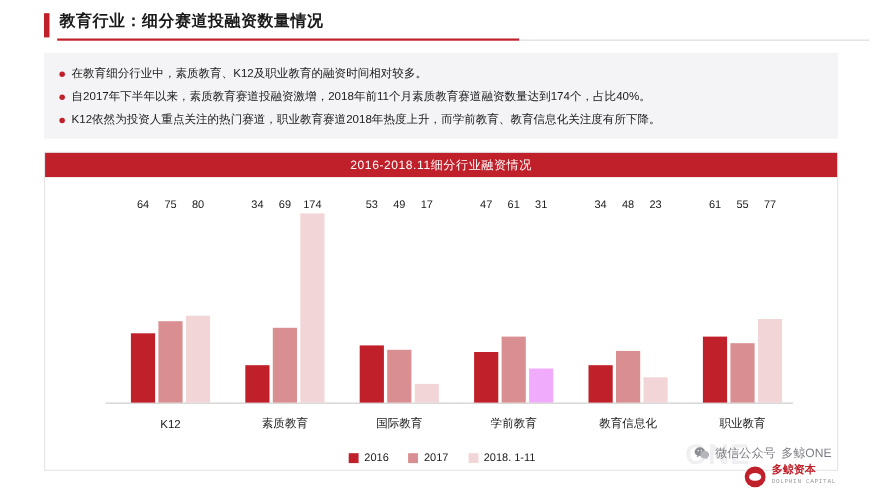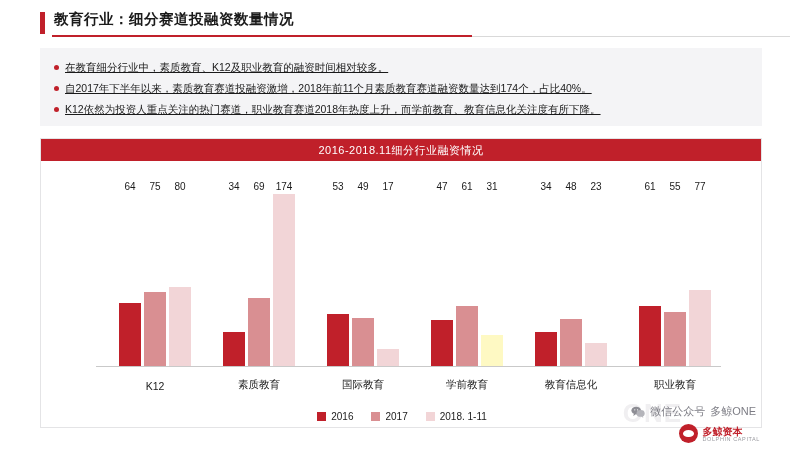--- a/index.html
+++ b/index.html
@@ -75,21 +75,20 @@
     padding: 9px 12px 0 12px;
     box-sizing: border-box;
   }
   .bullet {
     position: relative;
     padding-left: 13px;
     font-size: 10.5px;
     color: #1a1a1a;
     line-height: 21px;
     white-space: nowrap;
-    text-decoration: underline;
   }
   .bullet::before {
     content: "";
     position: absolute;
     left: 2px;
     top: 8px;
     width: 5px;
     height: 5px;
     background: #c0202a;
     border-radius: 50%;
@@ -234,22 +233,23 @@
   .wechat-icon {
     width: 14px;
     height: 12px;
     position: relative;
   }
   .brand {
     position: absolute;
     right: 40px;
     top: 424px;
     display: flex;
-    align-items: flex-end;
+    align-items: flex-start;
     gap: 5px;
+    font-family: Liberation Mono, monospace;
   }
   .brand-mark {
     width: 19px;
     height: 19px;
     border-radius: 50%;
     background: #c0202a;
     position: relative;
   }
   .brand-mark::after {
     content: "";
@@ -375,21 +375,21 @@
                 <div class="bar" style="height: 46px; background: rgb(192, 32, 42);">
                   <span class="bar-value">47</span>
                 </div>
               </div>
               <div class="bar-wrap">
                 <div class="bar" style="height: 60px; background: rgb(217, 143, 146);">
                   <span class="bar-value">61</span>
                 </div>
               </div>
               <div class="bar-wrap">
-                <div class="bar" style="height: 31px; background: #fef9c3;">
+                <div class="bar" style="height: 31px; background: #f0abfc;">
                   <span class="bar-value">31</span>
                 </div>
               </div>
             </div>
             <div class="group-label">学前教育</div>
           </div>
           <div class="group" style="left: 478px; width: 104px;">
             <div class="bars">
               <div class="bar-wrap">
                 <div class="bar" style="height: 34px; background: rgb(192, 32, 42);">

